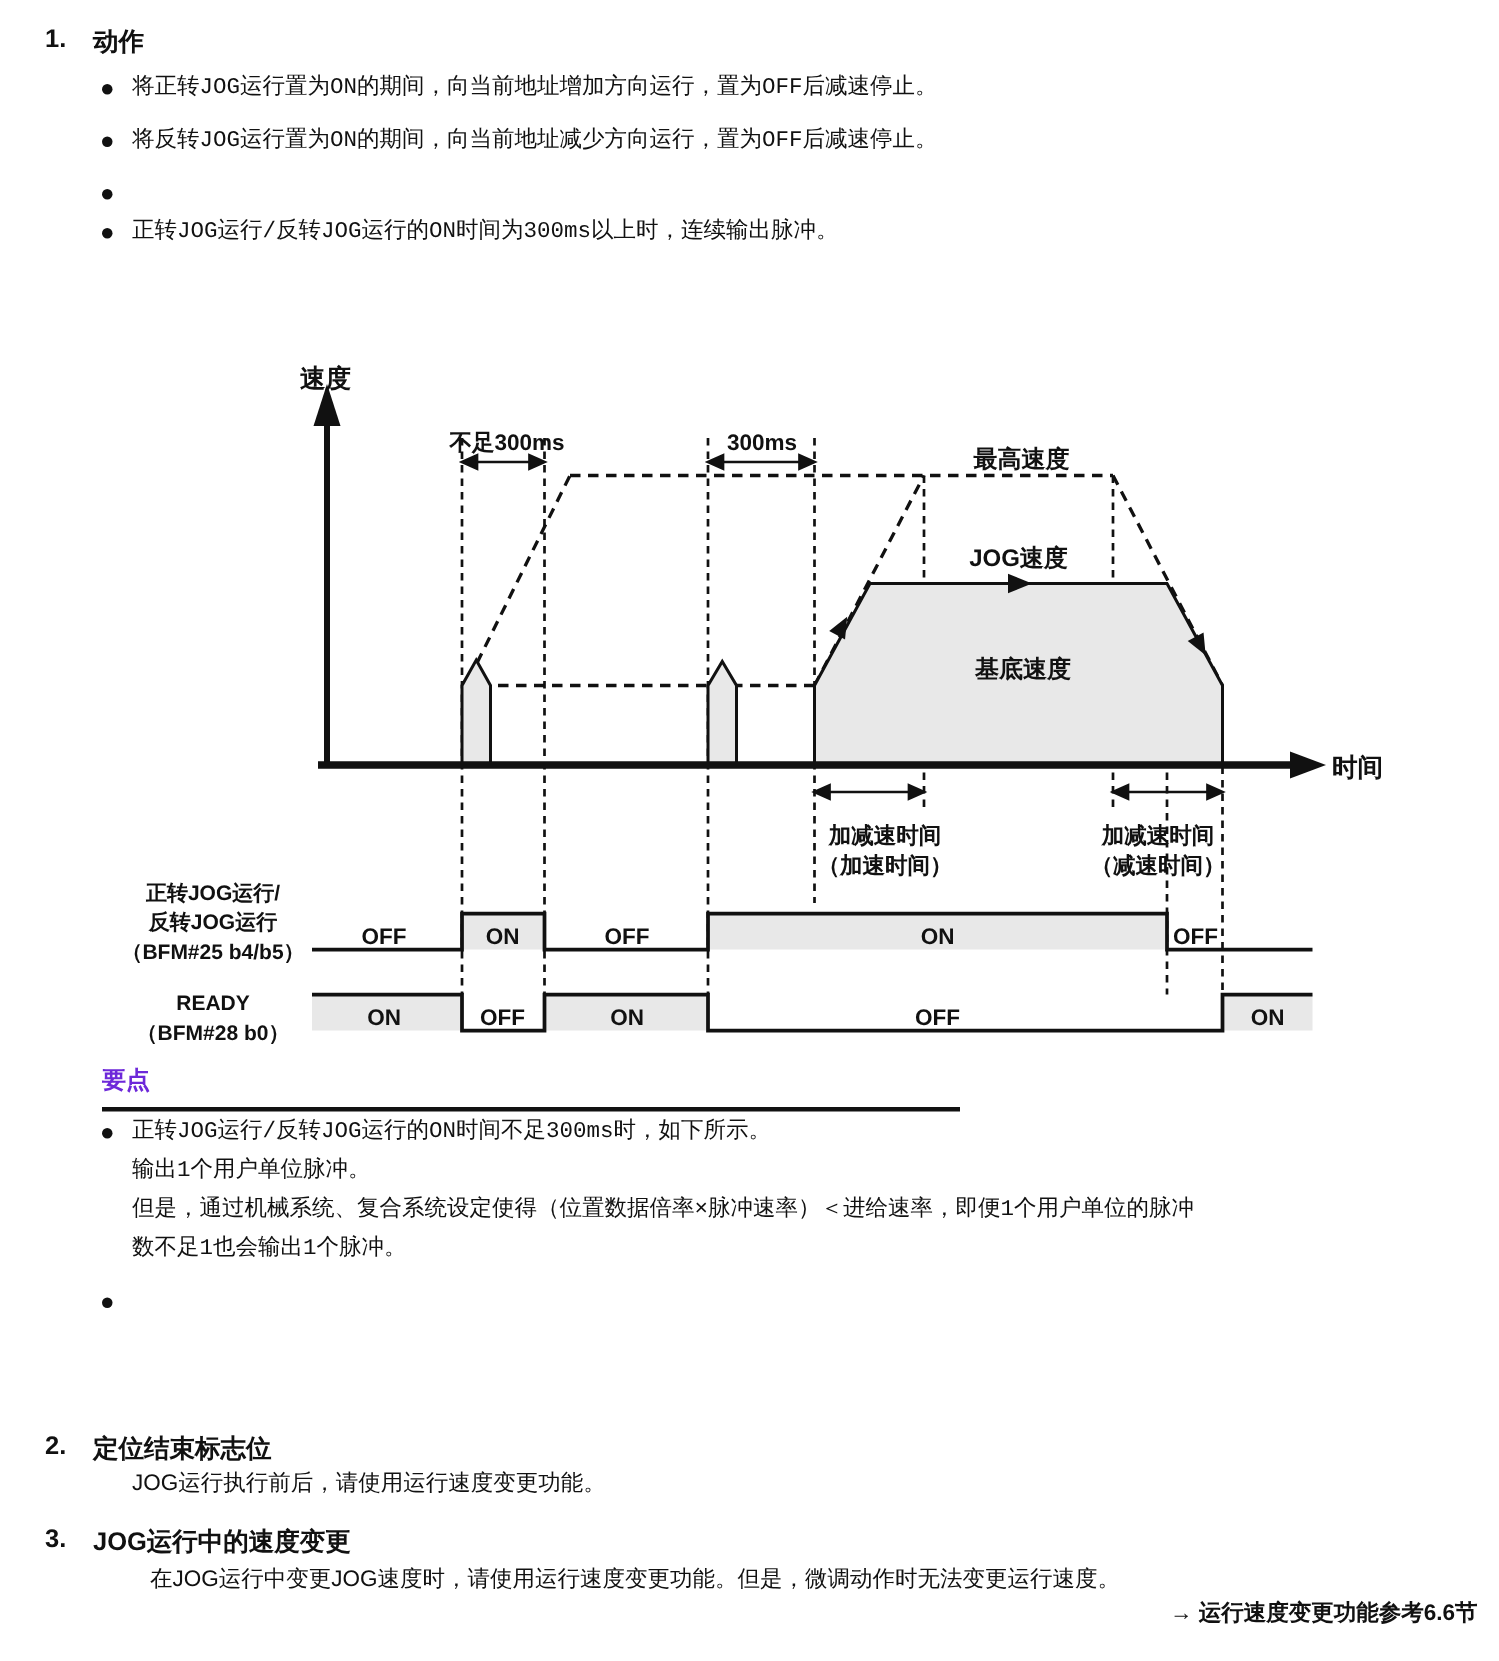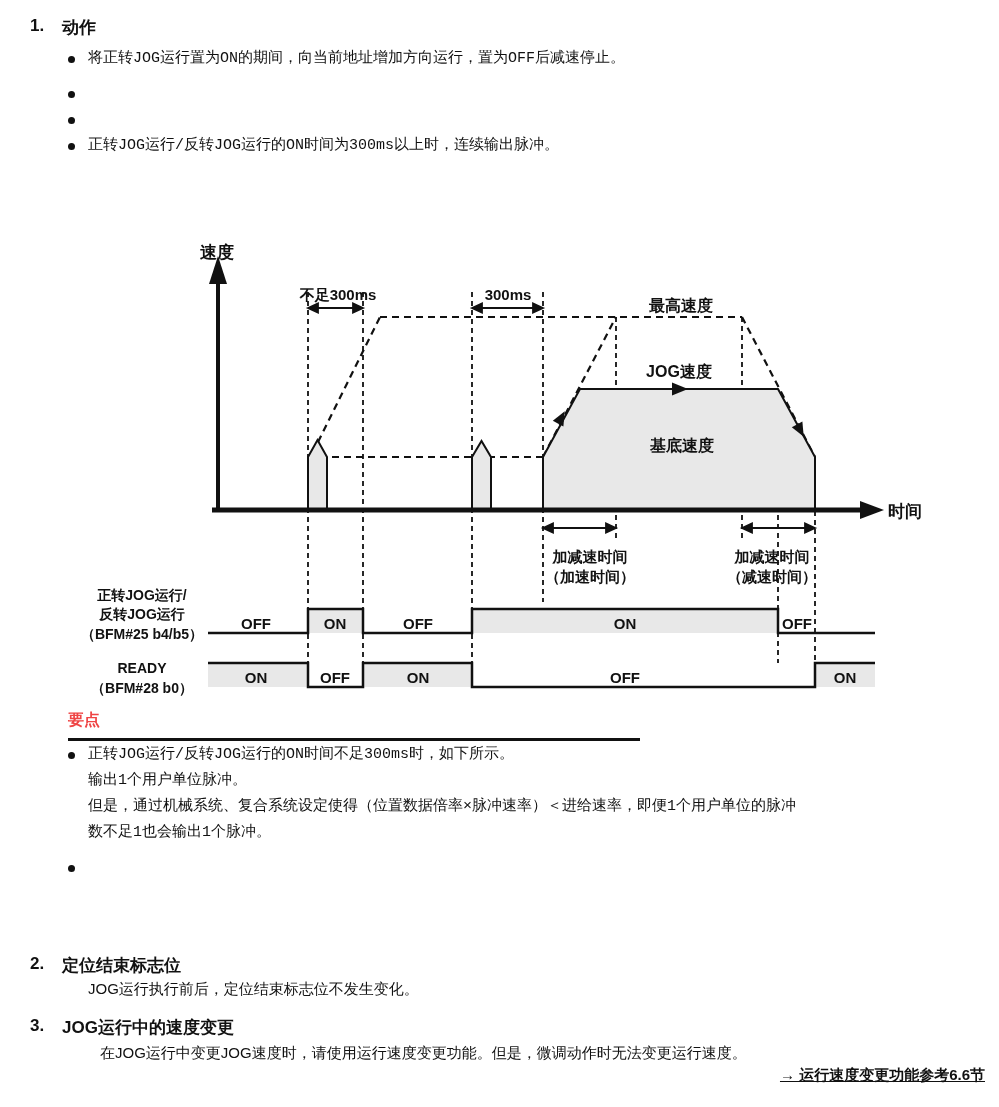--- a/index.html
+++ b/index.html
@@ -6,23 +6,23 @@
   #page{position:relative;width:999px;height:1107px;background:#fff;color:#111;
         font-family:"Liberation Sans",sans-serif;overflow:hidden;}
   .abs{position:absolute;}
   .sec-head{display:flex;font-size:17px;font-weight:bold;color:#111;}
   .sec-num{width:32px;flex:none;}
   .bullets{width:908px;font-family:Liberation Mono, monospace;}
   .bullet{display:flex;margin-bottom:9px;}
   .dot{width:7px;height:7px;border-radius:50%;background:#111;margin:10px 13px 0 0;flex:none;}
   .btext{font-size:15px;line-height:26px;white-space:pre-line;color:#111;}
   .body-text{font-size:15px;line-height:26px;color:#111;}
-  .kp-title{font-size:16px;font-weight:bold;color:#ef4444;}
+  .kp-title{font-size:16px;font-weight:bold;color:#6d28d9;}
   .kp-rule{height:3px;background:#111;margin-top:7px;width:572px;}
-  .ref-line{font-size:15px;font-weight:bold;color:#111;text-decoration:underline;}
+  .ref-line{font-size:15px;font-weight:bold;color:#111;}
   svg text{fill:#111;font-family:"Liberation Sans",sans-serif;}
   .lbl{font-size:15px;font-weight:bold;}
   .lbl16{font-size:16px;font-weight:bold;}
   .axlbl{font-size:17px;font-weight:bold;}
   .siglbl{font-size:14px;font-weight:bold;}
   .state{font-size:15px;font-weight:bold;}
 </style>
 </head>
 <body>
 
@@ -33,20 +33,21 @@
     <span>动作</span>
   </div>
 
   <div class="abs bullets" style="left:68px;top:46px">
     <div class="bullet">
       <span class="dot"></span>
       <span class="btext">将正转JOG运行置为ON的期间，向当前地址增加方向运行，置为OFF后减速停止。</span>
     </div>
     <div class="bullet">
       <span class="dot"></span>
+      <span class="btext">将反转JOG运行置为ON的期间，向当前地址减少方向运行，置为OFF后减速停止。</span>
     </div>
     <div class="bullet">
       <span class="dot"></span>
     </div>
     <div class="bullet">
       <span class="dot"></span>
       <span class="btext">正转JOG运行/反转JOG运行的ON时间为300ms以上时，连续输出脉冲。</span>
     </div>
   </div>
 
@@ -162,21 +163,21 @@
       <div class="bullet">
         <span class="dot"></span>
       </div>
     </div>
   </div>
 
   <div class="abs sec-head" style="left:30px;top:954px">
     <span class="sec-num">2.</span>
     <span>定位结束标志位</span>
   </div>
-  <div class="abs body-text" style="left:88px;top:976px;width:880px">JOG运行执行前后，定位结束标志位不发生变化。</div>
+  <div class="abs body-text" style="left:88px;top:976px;width:880px">JOG运行执行前后，请使用运行速度变更功能。</div>
 
   <div class="abs sec-head" style="left:30px;top:1016px">
     <span class="sec-num">3.</span>
     <span>JOG运行中的速度变更</span>
   </div>
   <div class="abs body-text" style="left:100px;top:1040px;width:880px">在JOG运行中变更JOG速度时，请使用运行速度变更功能。但是，微调动作时无法变更运行速度。</div>
 
   <div class="abs ref-line" style="right:14px;top:1066px">→ 运行速度变更功能参考6.6节</div>
 
 </div>

